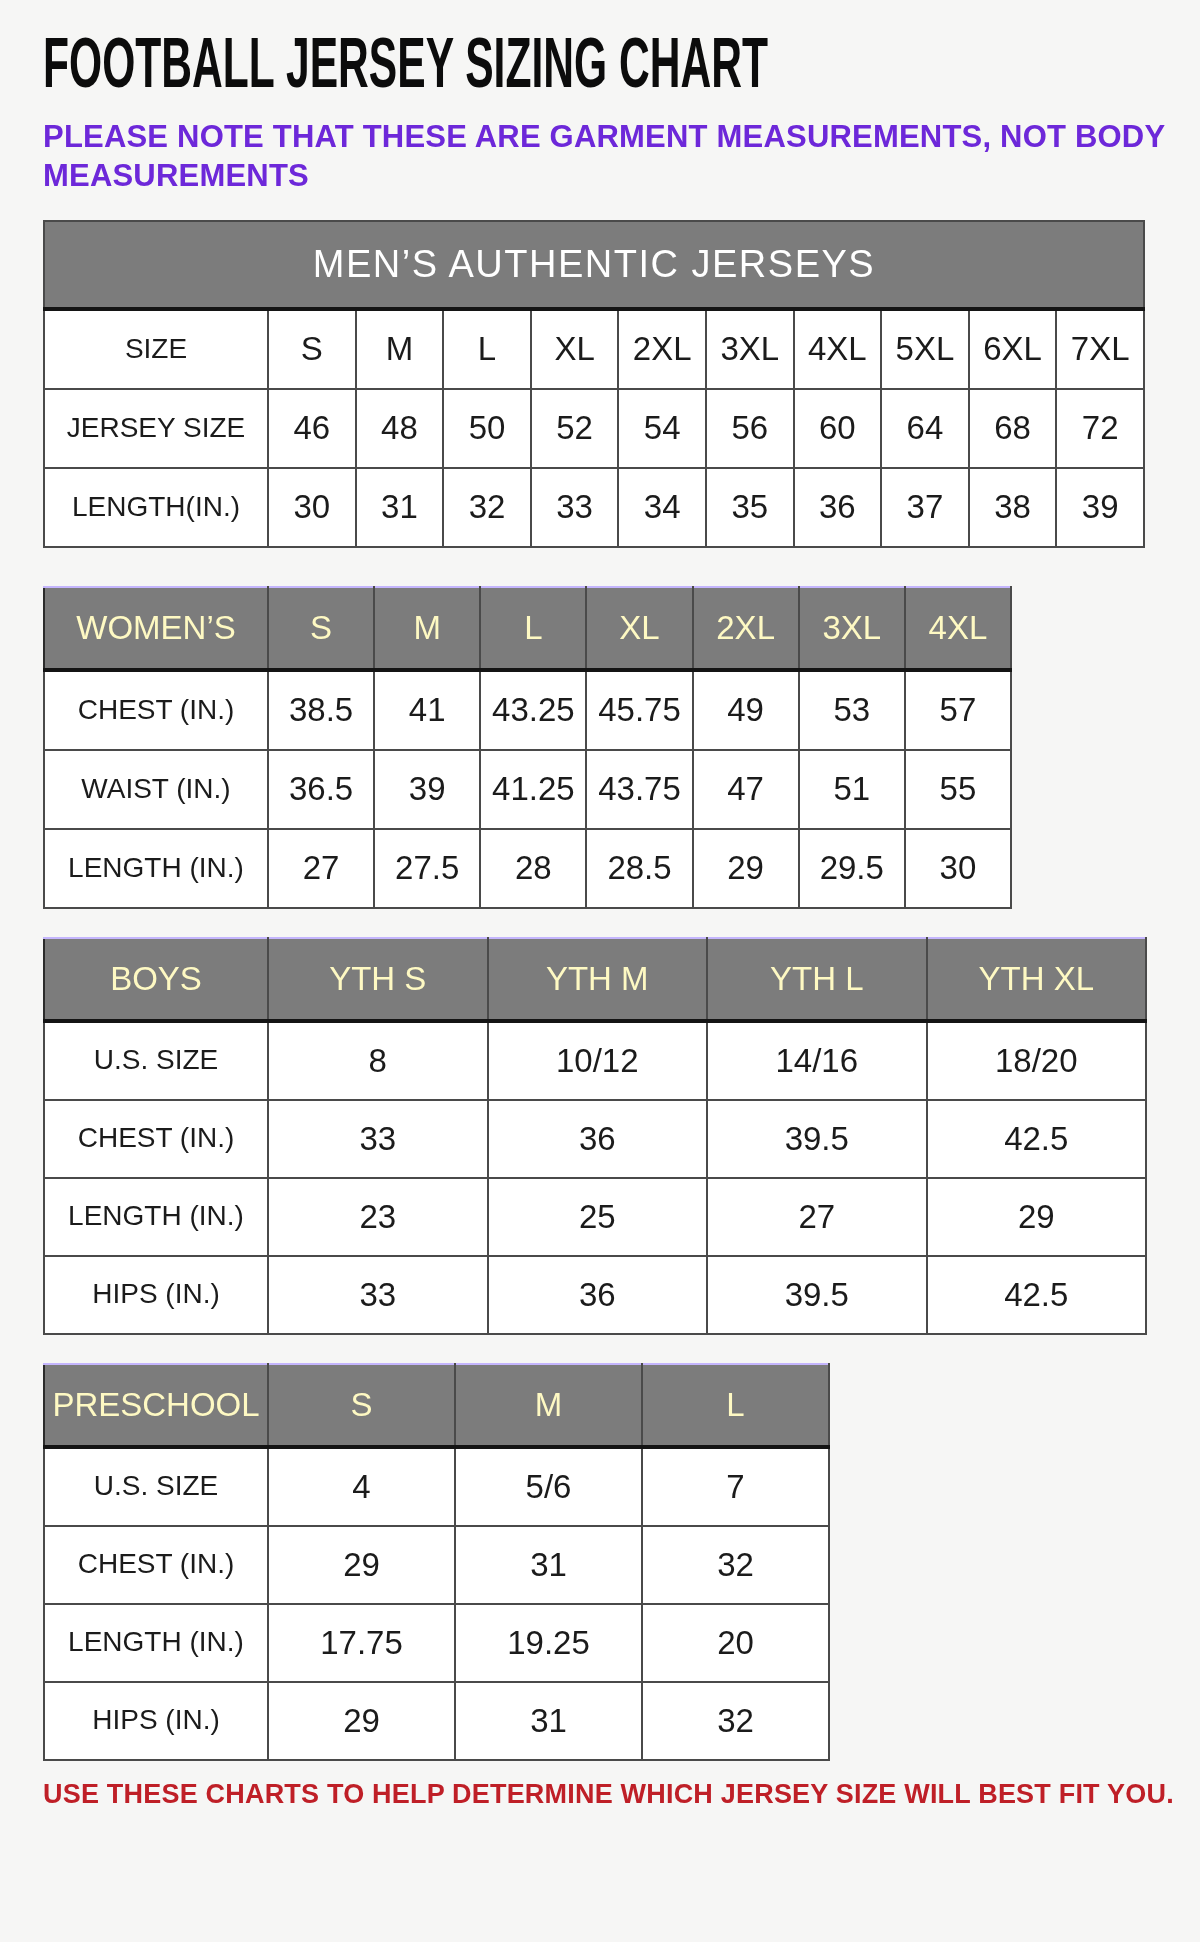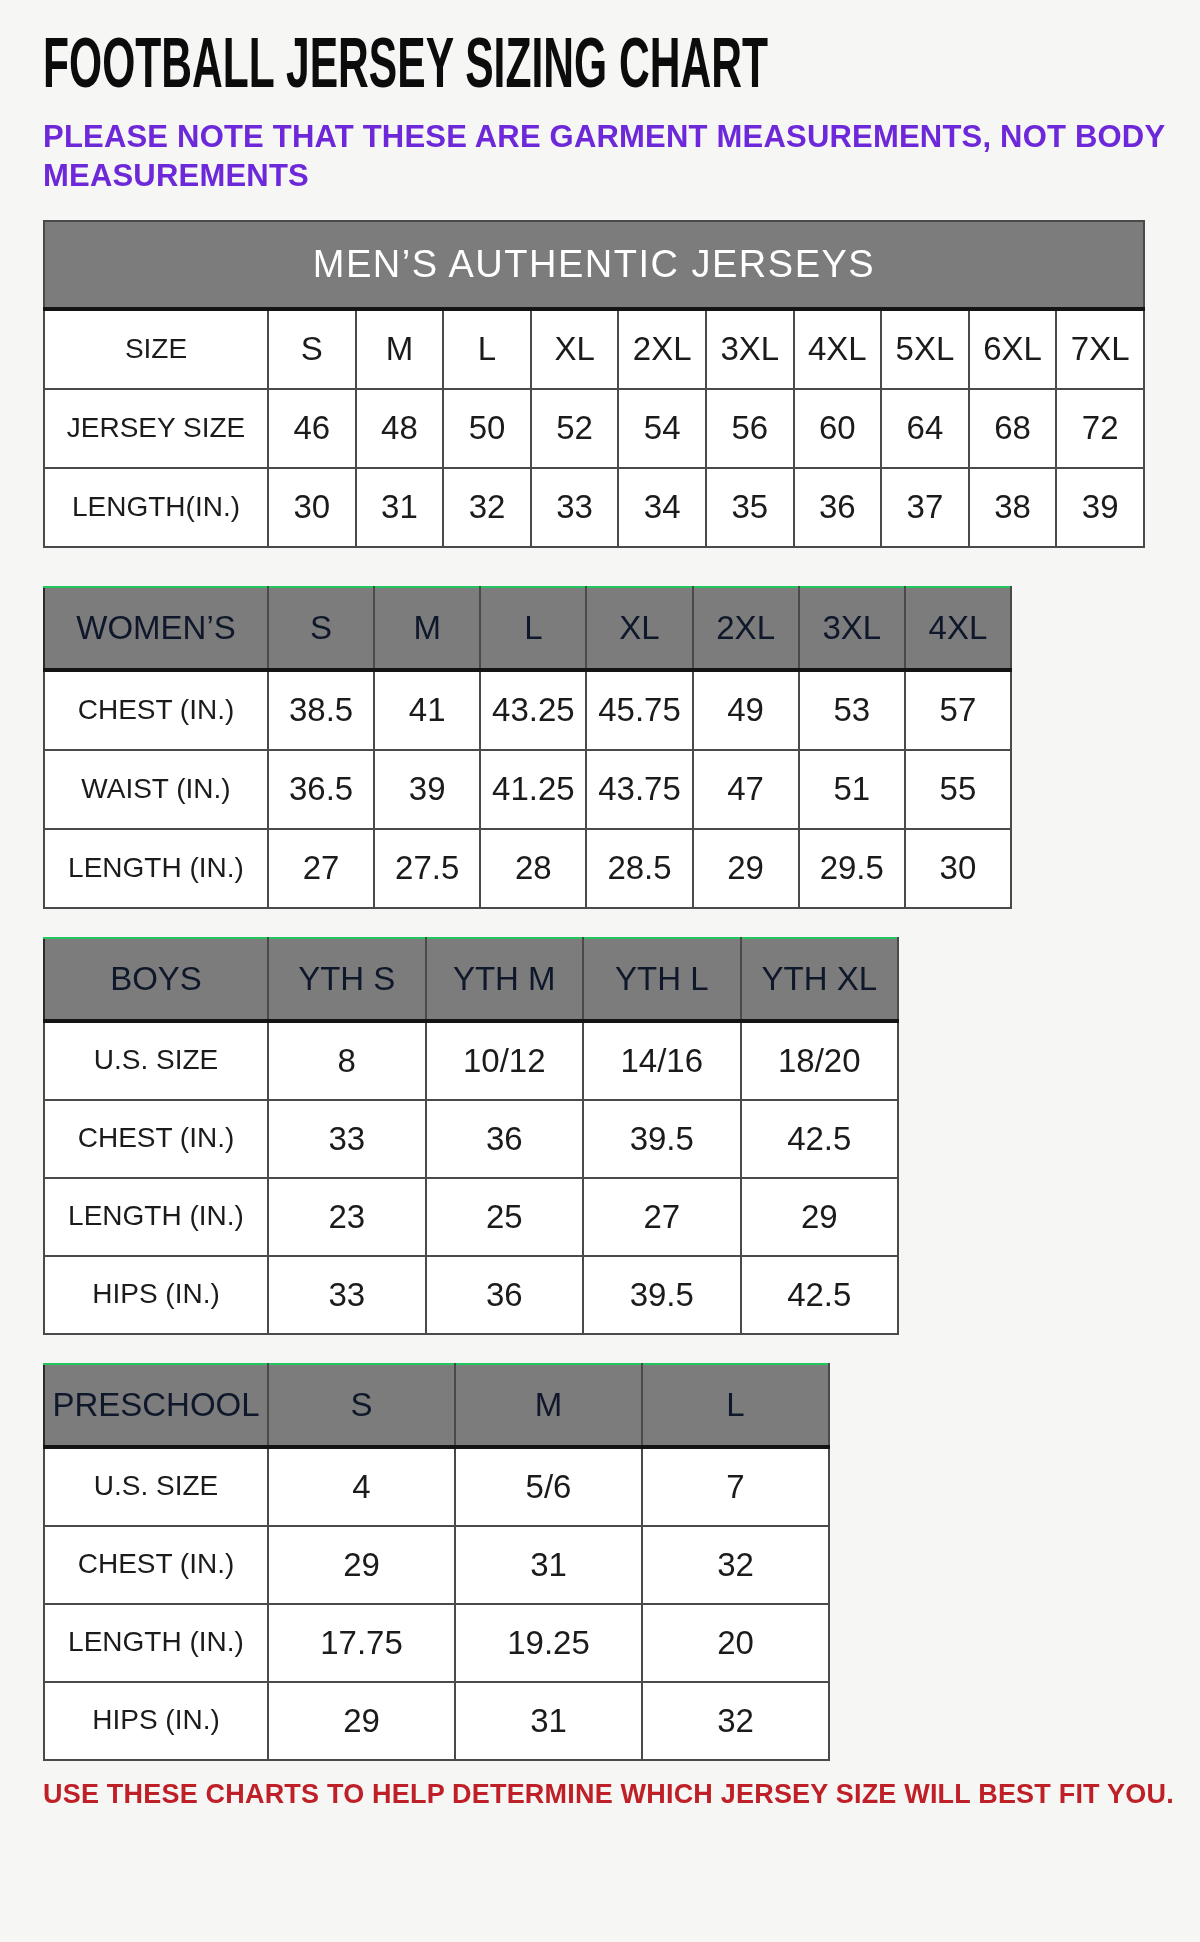--- a/index.html
+++ b/index.html
@@ -31,31 +31,31 @@
   }
   col.col-label{width:224px;}
   .value-cell{font-size:33px;height:77px;}
   .label-cell{font-size:28px;white-space:pre-line;line-height:1.15;}
   .banner{
     background:#7c7c7c;color:#ffffff;
     font-size:38px;letter-spacing:1.5px;height:85px;
     border-bottom:4px solid #141414;
   }
   .gray-row .gray-cell{
-    background:#7c7c7c;color:#0f172a;
+    background:#7c7c7c;color:#fef9c3;
     font-size:33px;height:80px;
     border-bottom:4px solid #141414;
     border-left:2px solid #d8d8d8;
-    border-top:2px solid #22c55e;
+    border-top:2px solid #c4b5fd;
     margin-top:46px;
   }
   .gray-row .gray-cell:first-child{border-left:2px solid #2b2b2b;}
   table[data-table="mens"]{width:1102px;margin-top:24px;padding-left:42px;}
   table[data-table="womens"]{width:969px;margin-top:38px;}
-  table[data-table="boys"]{width:856px;margin-top:28px;}
+  table[data-table="boys"]{width:1104px;margin-top:28px;}
   table[data-table="preschool"]{width:787px;margin-top:28px;}
   table[data-table="boys"] .value-cell,
   table[data-table="preschool"] .value-cell{height:76px;}
   .footer-note{
     margin-top:18px;white-space:nowrap;
     font-size:27px;font-weight:bold;color:#bf1f27;letter-spacing:0.2px;
   }
 </style>
 </head>
 <body>

